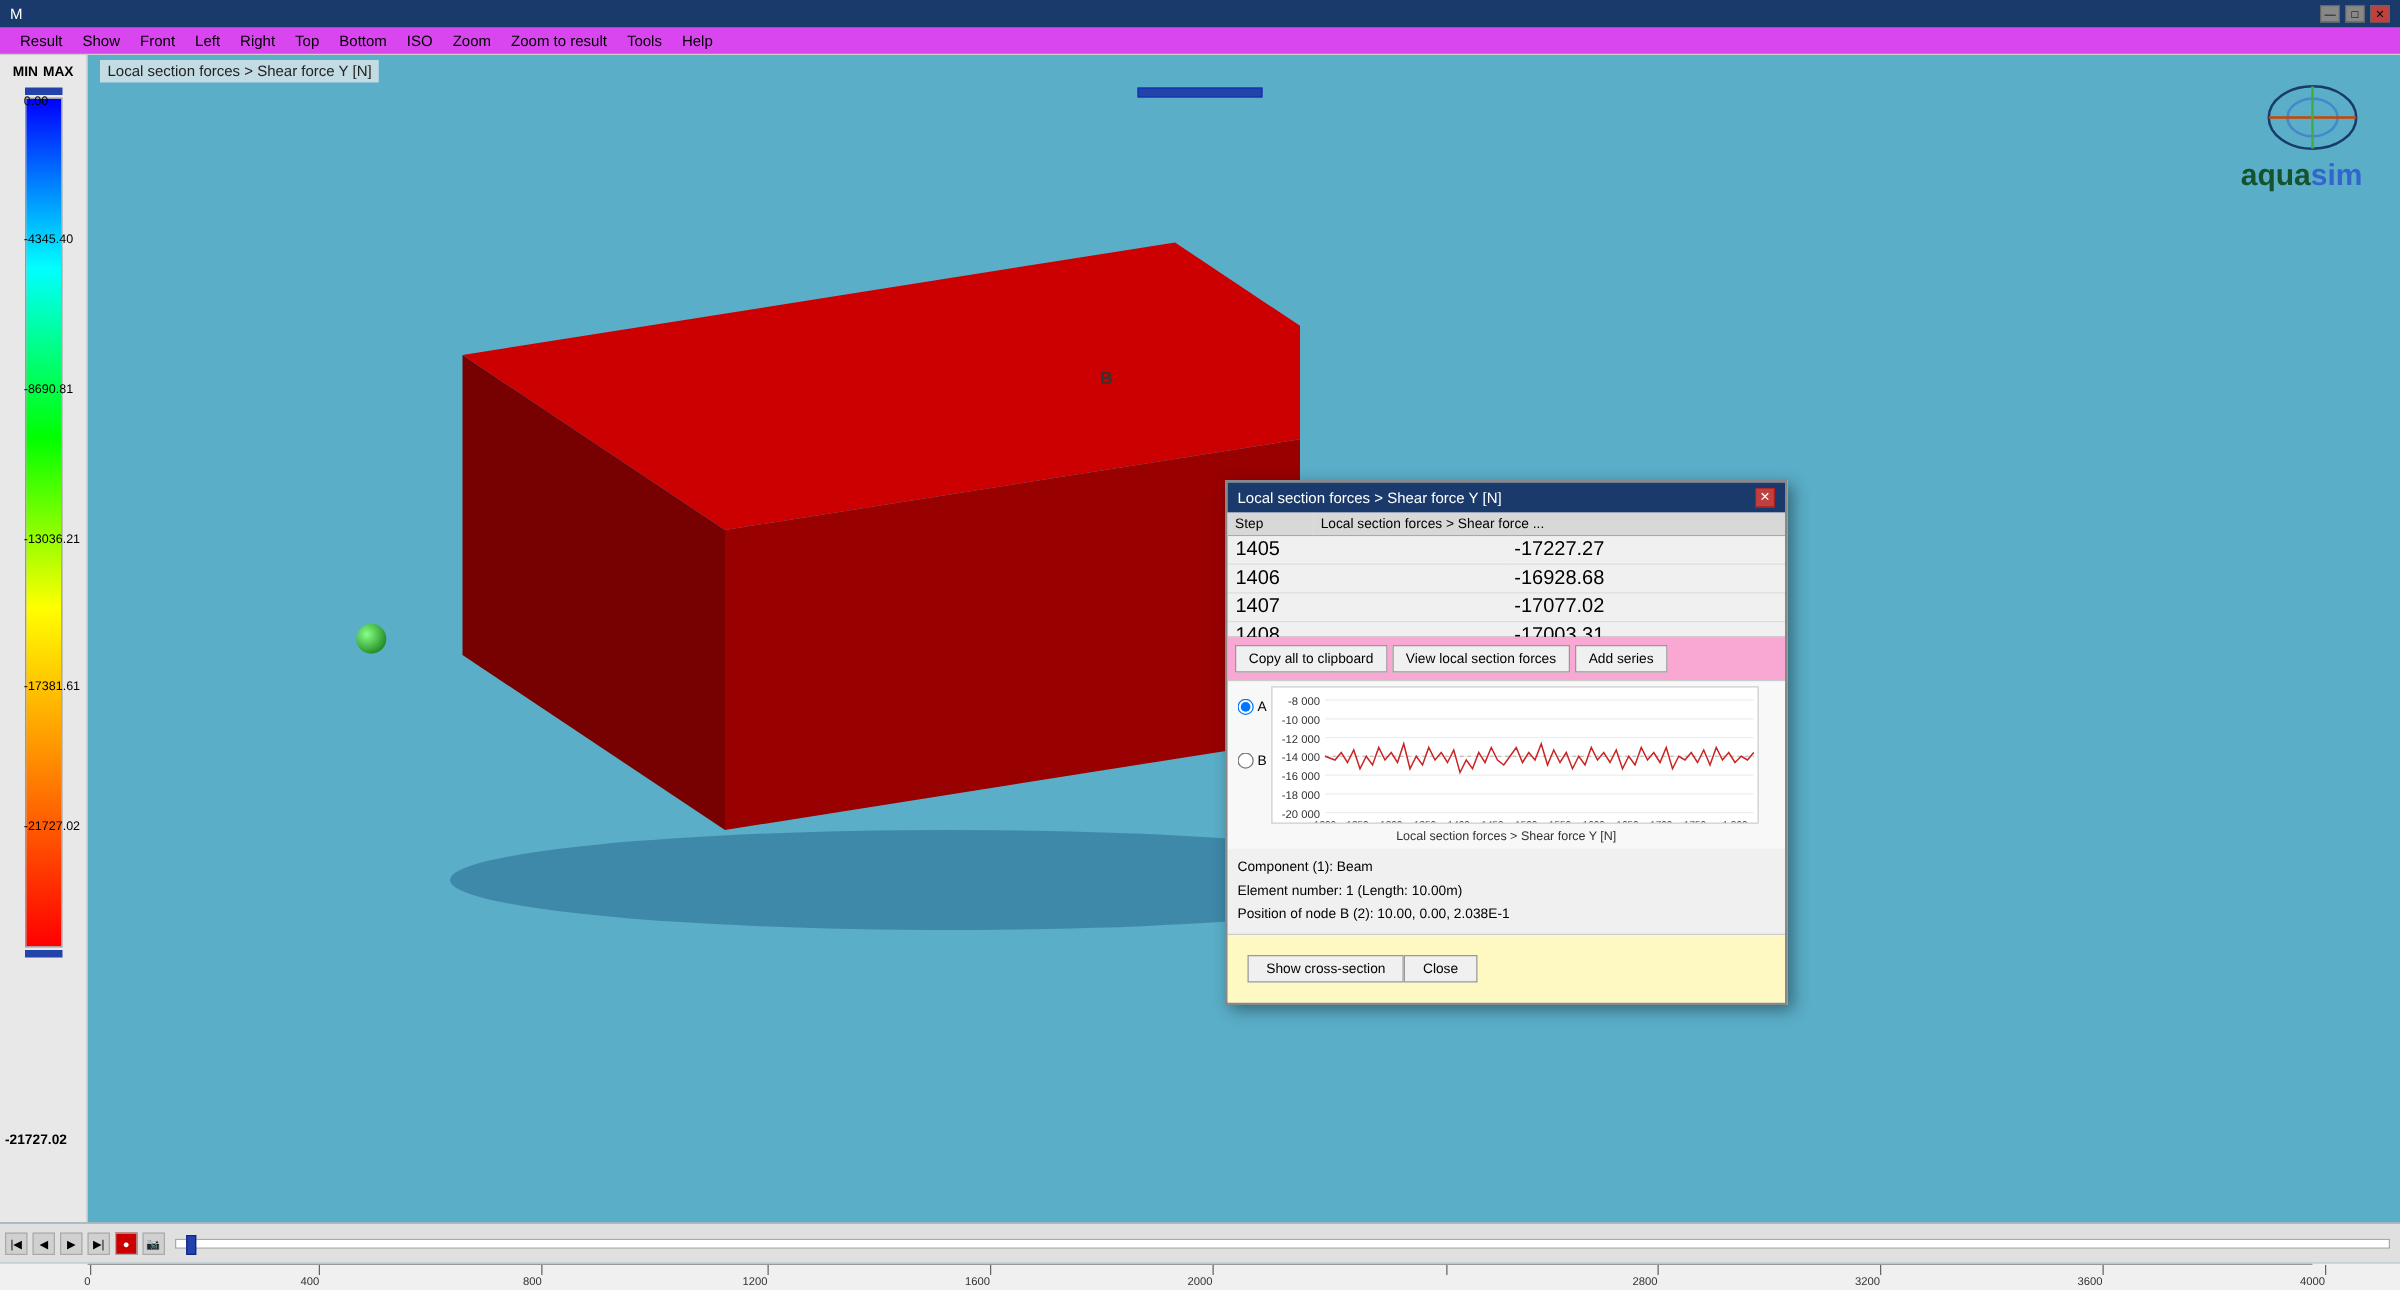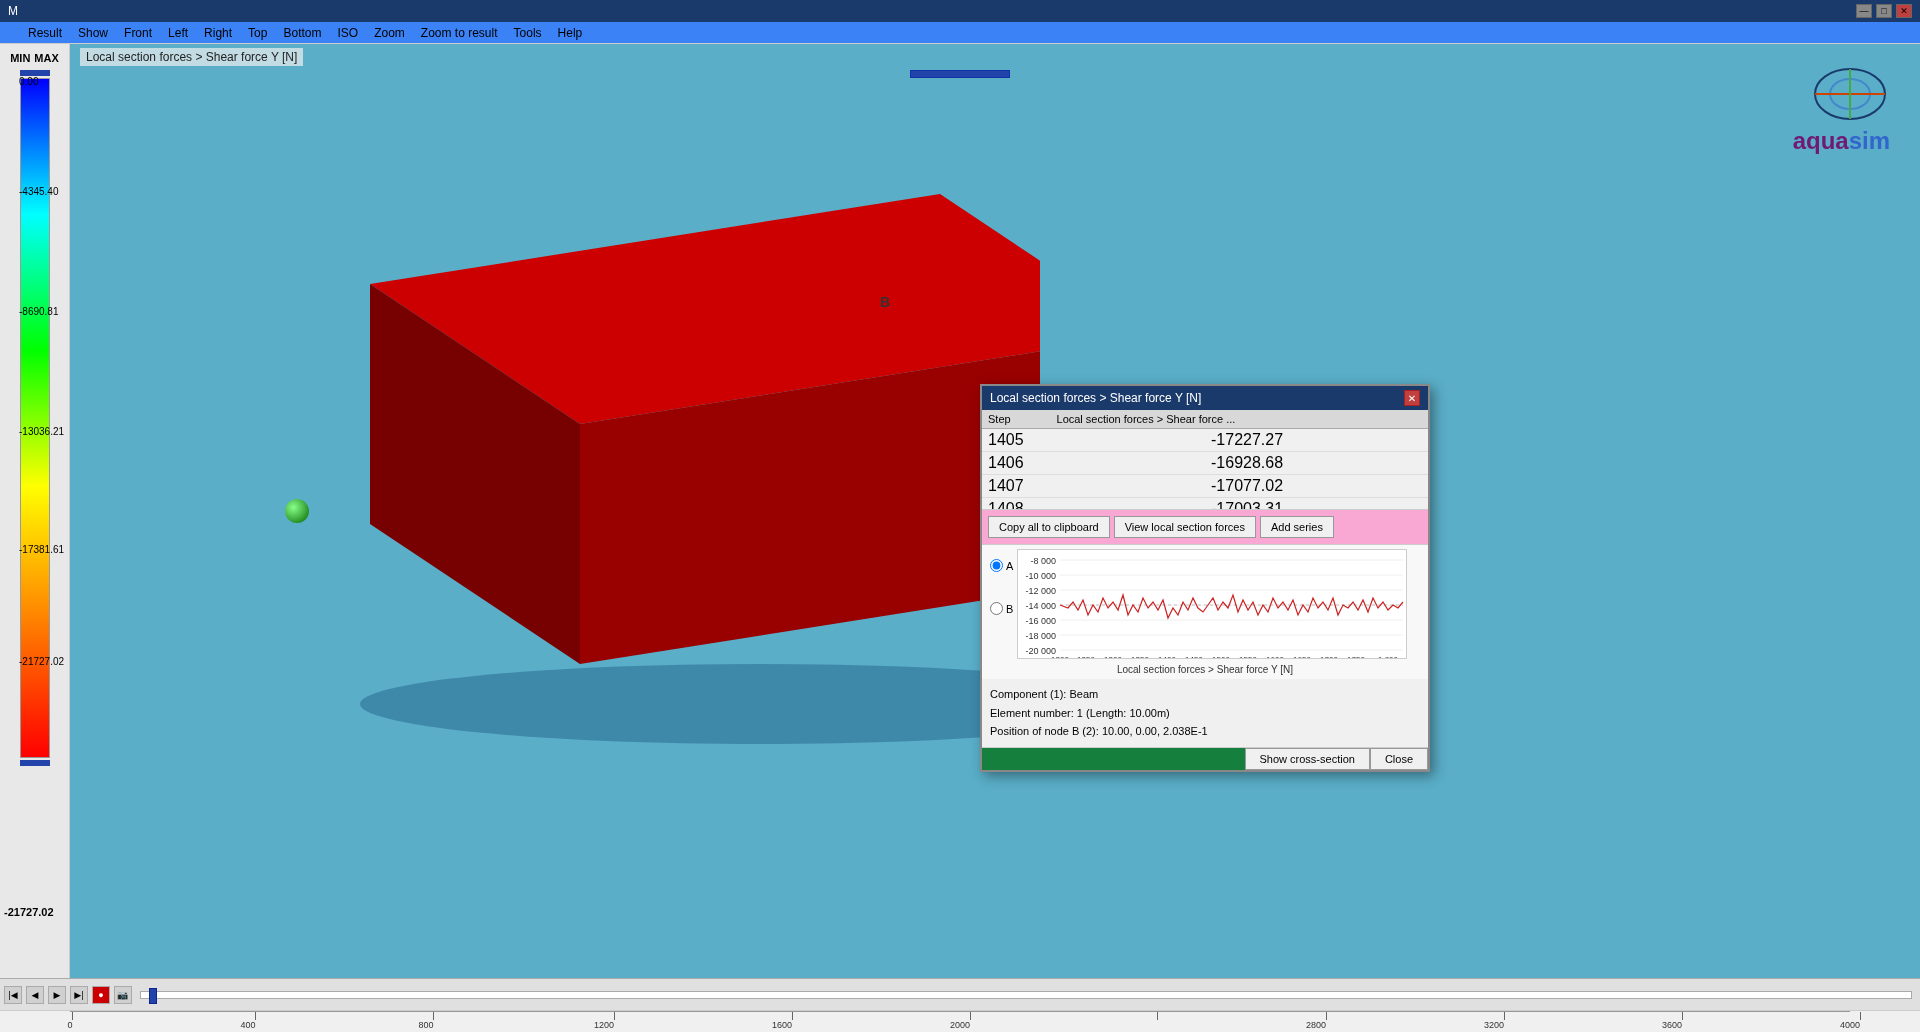--- a/index.html
+++ b/index.html
@@ -9,22 +9,22 @@
     #titlebar {
       width: 100%; height: 22px; background: #1a3a6b; display: flex; align-items: center; justify-content: space-between;
       padding: 0 8px; color: #fff;
     }
     #titlebar .controls { display: flex; gap: 4px; }
     #titlebar .ctrl-btn { width: 16px; height: 14px; background: #888; border: 1px solid #666; display: flex; align-items: center; justify-content: center; font-size: 9px; cursor: pointer; color: #000; }
     #titlebar .ctrl-btn.close { background: #c04040; }
 
     
     #menubar {
-      width: 100%; height: 22px; background: #3b82f6; display: flex; align-items: center;
-      border-bottom: 1px solid #ccc; padding: 0 20px;
+      width: 100%; height: 22px; background: #d946ef; display: flex; align-items: center;
+      border-bottom: 1px solid #ccc; padding: 0 8px;
     }
     #menubar span { padding: 2px 8px; cursor: pointer; font-size: 12px; }
 
     
     #main { width: 100%; height: calc(100% - 44px - 32px - 22px); position: relative; background: #5aaec8; overflow: hidden; }
 
     
     #colorscale { position: absolute; left: 0; top: 0; width: 70px; height: 100%; background: #e8e8e8; border-right: 1px solid #ccc; display: flex; flex-direction: column; align-items: center; padding-top: 8px; }
     #colorscale .minmax { display: flex; gap: 4px; font-size: 11px; font-weight: bold; margin-bottom: 6px; }
     #scale-bar { width: 30px; height: 680px; background: linear-gradient(to bottom, #0000ff, #00ffff, #00ff00, #ffff00, #ff8000, #ff0000); border: 1px solid #999; position: relative; }
@@ -75,21 +75,21 @@
     #dialog-table-wrap::-webkit-scrollbar-thumb { background: #aaa; border: 1px solid #888; }
 
     
     #dialog-buttons { display: flex; gap: 4px; padding: 6px; background: #f9a8d4; border-top: 1px solid #ccc; border-bottom: 1px solid #ccc; }
     .dlg-btn { padding: 4px 10px; border: 1px solid #999; background: #f0f0f0; cursor: pointer; font-size: 11px; }
 
     
     #info-text { padding: 6px 8px; font-size: 11px; line-height: 1.7; background: #f0f0f0; }
 
     
-    #dialog-footer { display: flex; justify-content: flex-end; padding: 0; background: #15803d; border-top: 1px solid #ccc; }
+    #dialog-footer { display: flex; justify-content: flex-start; padding: 16px; background: #fef9c3; border-top: 1px solid #ccc; }
     .dlg-footer-btn { padding: 4px 14px; border: 1px solid #999; background: #f0f0f0; cursor: pointer; font-size: 11px; }
 
     
     #header-scroll { position: absolute; top: 26px; left: 50%; width: 100px; height: 8px; background: #2244aa; border: 1px solid #1133aa; transform: translateX(-50%); }
   </style>
 </head>
 <body>
 
 <div id="titlebar">
   <span>M</span>
@@ -163,21 +163,21 @@
 
     <div style="position:absolute; top:20px; right:30px; text-align:right;">
       
       <svg width="80" height="60" viewBox="0 0 80 60">
         <ellipse cx="40" cy="30" rx="35" ry="25" fill="none" stroke="#1a3a6b" stroke-width="2"></ellipse>
         <ellipse cx="40" cy="30" rx="20" ry="15" fill="none" stroke="#4488cc" stroke-width="2"></ellipse>
         <line x1="5" y1="30" x2="75" y2="30" stroke="#cc4400" stroke-width="2"></line>
         <line x1="40" y1="5" x2="40" y2="55" stroke="#44aa44" stroke-width="2"></line>
       </svg>
       <div style="font-size:24px; font-weight:bold; color:#1a3a6b;">
-        <span style="font-weight:bold; color:#701a75;">aqua</span><span style="color:#3366cc;">sim</span>
+        <span style="font-weight:bold; color:#14532d;">aqua</span><span style="color:#3366cc;">sim</span>
       </div>
     </div>
   </div>
 
   <div id="minval">-21727.02</div>
 
   <div id="dialog">
 
     <div id="dialog-titlebar">
       <span>Local section forces &gt; Shear force Y [N]</span>

